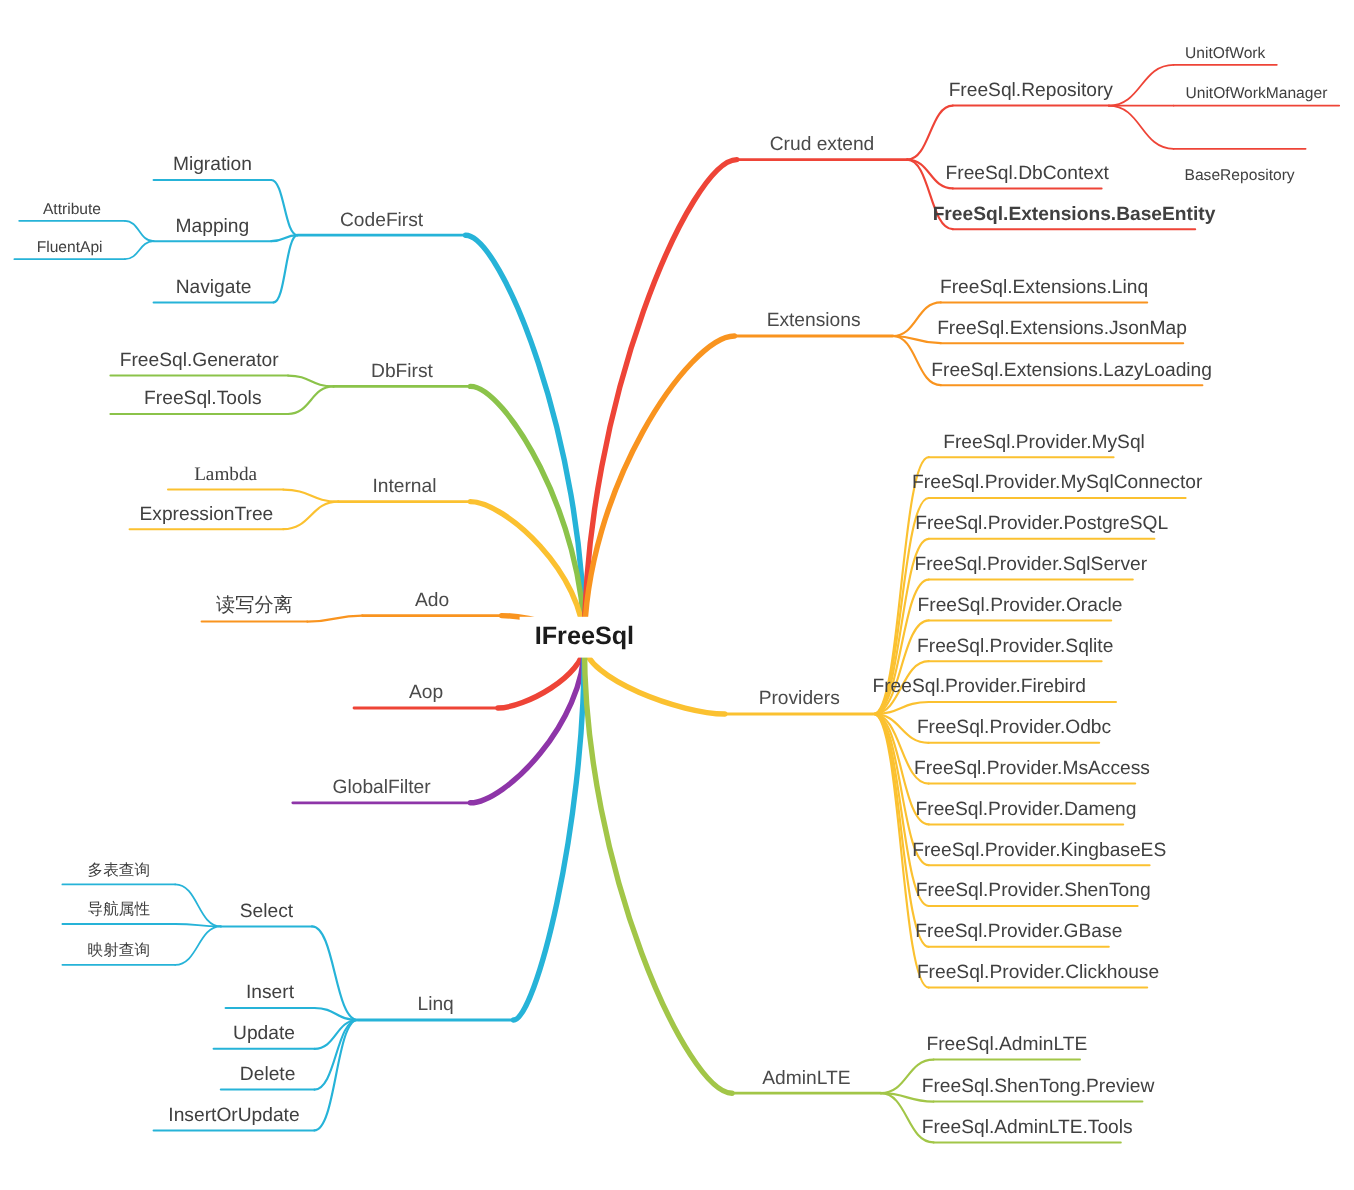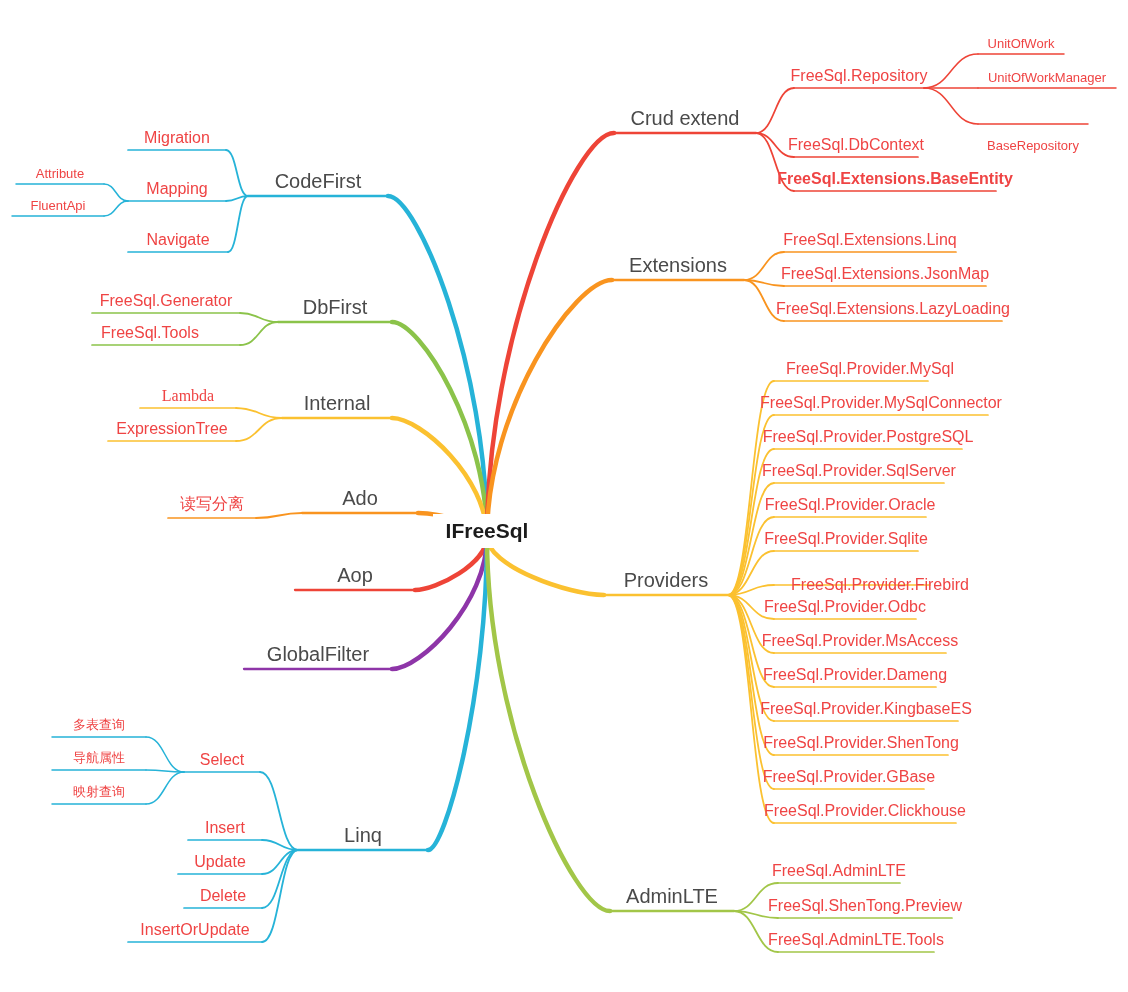--- a/index.html
+++ b/index.html
@@ -23,25 +23,25 @@
     width: 100%; height: 100%;
     z-index: 2;
     pointer-events: none;
   }
   .node-label {
     position: absolute;
     display: flex;
     align-items: flex-end;
     justify-content: center;
     white-space: nowrap;
-    color: #ef4444;
+    color: #404040;
     pointer-events: auto;
     cursor: default;
   }
-  .node-label.level-1 { height: 22px; font-size: 20px; color: #4a4a4a; }
+  .node-label.level-1 { height: 22px; font-size: 16px; color: #4a4a4a; }
   .node-label.level-2 { height: 19px; font-size: 16px; }
   .node-label.level-3 { height: 19px; font-size: 13px; }
   .center-label {
     position: absolute;
     left: 433px;
     top: 514px;
     width: 108px;
     height: 34px;
     z-index: 3;
     background: #ffffff;
@@ -172,21 +172,21 @@
     </svg>
   <div id="node-layer">
       <div class="node-label level-1" style="left: 248px; width: 140px; top: 171px;">CodeFirst</div>
       <div class="node-label level-2" style="left: 128px; width: 98px; top: 128px;">Migration</div>
       <div class="node-label level-2" style="left: 128px; width: 98px; top: 179px;">Mapping</div>
       <div class="node-label level-3" style="left: 16px; width: 88px; top: 162px;">Attribute</div>
       <div class="node-label level-3" style="left: 12px; width: 92px; top: 194px;">FluentApi</div>
       <div class="node-label level-2" style="left: 128px; width: 100px; top: 230px;">Navigate</div>
       <div class="node-label level-1" style="left: 278px; width: 114px; top: 297px;">DbFirst</div>
       <div class="node-label level-2" style="left: 92px; width: 148px; top: 291px;">FreeSql.Generator</div>
-      <div class="node-label level-2" style="left: 76px; width: 148px; top: 323px;">FreeSql.Tools</div>
+      <div class="node-label level-2" style="left: 95px; width: 148px; top: 323px;">FreeSql.Tools</div>
       <div class="node-label level-1" style="left: 282px; width: 110px; top: 393px;">Internal</div>
       <div class="node-label level-2" style="left: 140px; width: 96px; top: 386px; font-family: Liberation Serif, serif;">Lambda</div>
       <div class="node-label level-2" style="left: 108px; width: 128px; top: 419px;">ExpressionTree</div>
       <div class="node-label level-1" style="left: 302px; width: 116px; top: 488px;">Ado</div>
       <div class="node-label level-2" style="left: 168px; width: 88px; top: 496px;">读写分离</div>
       <div class="node-label level-1" style="left: 295px; width: 120px; top: 565px;">Aop</div>
       <div class="node-label level-1" style="left: 244px; width: 148px; top: 644px;">GlobalFilter</div>
       <div class="node-label level-1" style="left: 298px; width: 130px; top: 825px;">Linq</div>
       <div class="node-label level-2" style="left: 184px; width: 76px; top: 750px;">Select</div>
       <div class="node-label level-3" style="left: 52px; width: 94px; top: 715px;">多表查询</div>
@@ -207,21 +207,21 @@
       <div class="node-label level-2" style="left: 784px; width: 172px; top: 230px;">FreeSql.Extensions.Linq</div>
       <div class="node-label level-2" style="left: 784px; width: 202px; top: 264px;">FreeSql.Extensions.JsonMap</div>
       <div class="node-label level-2" style="left: 784px; width: 218px; top: 299px;">FreeSql.Extensions.LazyLoading</div>
       <div class="node-label level-1" style="left: 604px; width: 124px; top: 570px;">Providers</div>
       <div class="node-label level-2" style="left: 793px; width: 154px; top: 359px;">FreeSql.Provider.MySql</div>
       <div class="node-label level-2" style="left: 774px; width: 214px; top: 393px;">FreeSql.Provider.MySqlConnector</div>
       <div class="node-label level-2" style="left: 774px; width: 188px; top: 427px;">FreeSql.Provider.PostgreSQL</div>
       <div class="node-label level-2" style="left: 774px; width: 170px; top: 461px;">FreeSql.Provider.SqlServer</div>
       <div class="node-label level-2" style="left: 774px; width: 152px; top: 495px;">FreeSql.Provider.Oracle</div>
       <div class="node-label level-2" style="left: 774px; width: 144px; top: 529px;">FreeSql.Provider.Sqlite</div>
-      <div class="node-label level-2" style="left: 802px; width: 156px; top: 563px; margin-top: 12px;">FreeSql.Provider.Firebird</div>
+      <div class="node-label level-2" style="left: 738px; width: 156px; top: 563px;">FreeSql.Provider.Firebird</div>
       <div class="node-label level-2" style="left: 774px; width: 142px; top: 597px;">FreeSql.Provider.Odbc</div>
       <div class="node-label level-2" style="left: 774px; width: 172px; top: 631px;">FreeSql.Provider.MsAccess</div>
       <div class="node-label level-2" style="left: 774px; width: 162px; top: 665px;">FreeSql.Provider.Dameng</div>
       <div class="node-label level-2" style="left: 774px; width: 184px; top: 699px;">FreeSql.Provider.KingbaseES</div>
       <div class="node-label level-2" style="left: 774px; width: 174px; top: 733px;">FreeSql.Provider.ShenTong</div>
       <div class="node-label level-2" style="left: 774px; width: 150px; top: 767px;">FreeSql.Provider.GBase</div>
       <div class="node-label level-2" style="left: 774px; width: 182px; top: 801px;">FreeSql.Provider.Clickhouse</div>
       <div class="node-label level-1" style="left: 610px; width: 124px; top: 886px;">AdminLTE</div>
       <div class="node-label level-2" style="left: 778px; width: 122px; top: 861px;">FreeSql.AdminLTE</div>
       <div class="node-label level-2" style="left: 778px; width: 174px; top: 896px;">FreeSql.ShenTong.Preview</div>

